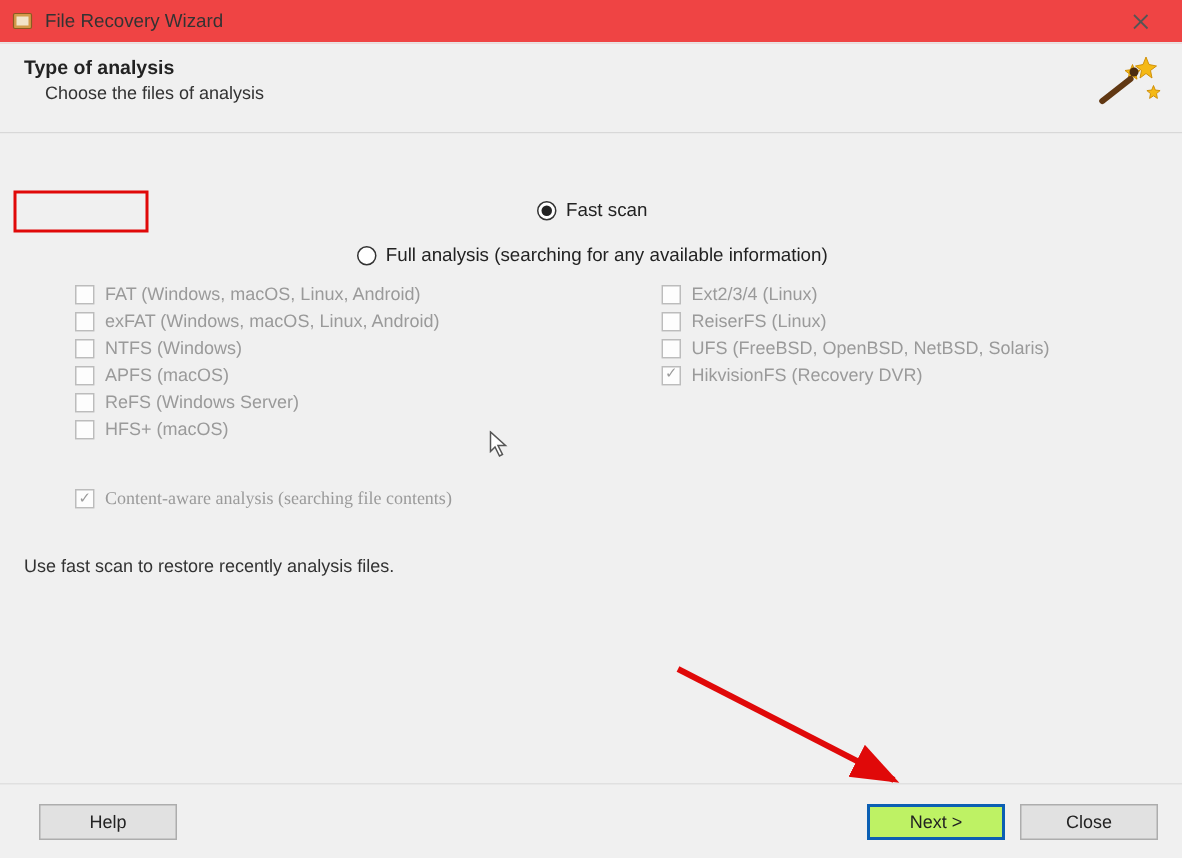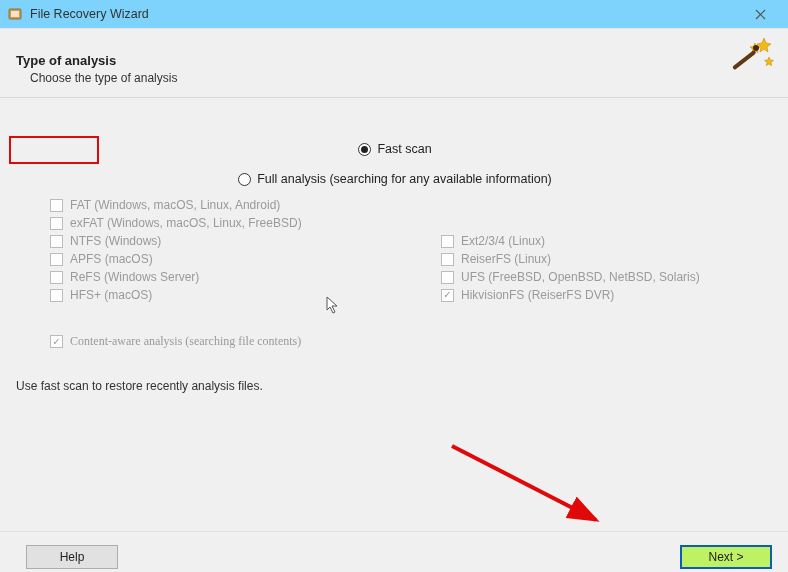--- a/index.html
+++ b/index.html
@@ -8,40 +8,40 @@
     width: 788px; height: 572px;
     font-family: "Segoe UI", Tahoma, sans-serif;
     font-size: 12px;
     background: #fff;
     color: #222;
     overflow: hidden;
     position: relative;
   }
   .titlebar {
     height: 29px;
-    background: #7dd3fc;
+    background: #ef4444;
     border-bottom: 1px solid #e5e5e5;
     display: flex; align-items: center;
     padding: 0 8px;
   }
   .titlebar .icon {
     width: 16px; height: 16px;
     margin-right: 6px;
     display: inline-flex; align-items: center; justify-content: center;
   }
   .titlebar .title { flex: 1; font-size: 12.5px; color: #333; }
   .titlebar .close {
     width: 40px; height: 29px;
     display: flex; align-items: center; justify-content: center;
     color: #555;
   }
   .header {
     background: #f0f0f0;
     border-bottom: 1px solid #d8d8d8;
-    padding: 24px 16px 12px 16px;
+    padding: 8px 16px 12px 16px;
     position: relative;
     min-height: 60px;
   }
   .header h1 { margin: 0; font-size: 13px; font-weight: 700; color: #222; }
   .header .sub { margin: 3px 0 0 14px; font-size: 12px; color: #333; }
   .header .wand {
     position: absolute; right: 14px; top: 4px;
     width: 46px; height: 46px;
   }
   .content {
@@ -66,21 +66,20 @@
   }
   .radio-row .lbl { font-size: 12.5px; color: #222; }
   .highlight-box {
     position: absolute;
     border: 2px solid #e00909;
     pointer-events: none;
   }
   .fs-cols {
     display: flex;
     margin: 8px 0 0 34px;
-    align-items: flex-end;
   }
   .col { flex: 1; }
   .chk-row {
     display: flex; align-items: center;
     margin: 4px 0;
     color: #9a9a9a;
   }
   .chk-row .c {
     width: 13px; height: 13px;
     border: 1px solid #bcbcbc;
@@ -138,21 +137,21 @@
   <div class="close">
     <svg width="11" height="11" viewBox="0 0 11 11">
       <line x1="1" y1="1" x2="10" y2="10" stroke="#555" stroke-width="1.2"></line>
       <line x1="10" y1="1" x2="1" y2="10" stroke="#555" stroke-width="1.2"></line>
     </svg>
   </div>
 </div>
 
 <div class="header">
   <h1>Type of analysis</h1>
-  <div class="sub">Choose the type of analysis</div>
+  <div class="sub">Choose the files of analysis</div>
   <div class="wand">
     <svg width="46" height="46" viewBox="0 0 46 46">
       <g>
         <polygon points="36,5 38,10 43,11 39,14 40,19 36,16 32,19 33,14 29,11 34,10" fill="#f5b915" stroke="#cc8a00" stroke-width="0.6"></polygon>
         <polygon points="27,10 28.4,13.5 32,14 29.2,16.2 30,19.8 27,17.8 24,19.8 24.8,16.2 22,14 25.6,13.5" fill="#f5b915" stroke="#cc8a00" stroke-width="0.6"></polygon>
         <polygon points="41,24 42.2,27 45.4,27.4 43,29.4 43.6,32.6 41,30.9 38.4,32.6 39,29.4 36.6,27.4 39.8,27" fill="#f5b915" stroke="#cc8a00" stroke-width="0.6"></polygon>
         <rect x="4" y="34" width="28" height="4" rx="2" transform="rotate(-38 4 34)" fill="#613813"></rect>
         <circle cx="28" cy="15" r="3" fill="#4a2a0e"></circle>
       </g>
     </svg>
@@ -174,21 +173,21 @@
   </div>
 
   <div class="fs-cols">
     <div class="col">
       <div class="chk-row">
           <span class="c"></span>
           <span class="lbl">FAT (Windows, macOS, Linux, Android)</span>
         </div>
       <div class="chk-row">
           <span class="c"></span>
-          <span class="lbl">exFAT (Windows, macOS, Linux, FreeBSD)</span>
+          <span class="lbl">exFAT (Windows, macOS, Linux, Android)</span>
         </div>
       <div class="chk-row">
           <span class="c"></span>
           <span class="lbl">NTFS (Windows)</span>
         </div>
       <div class="chk-row">
           <span class="c"></span>
           <span class="lbl">APFS (macOS)</span>
         </div>
       <div class="chk-row">
@@ -208,21 +207,21 @@
       <div class="chk-row">
           <span class="c"></span>
           <span class="lbl">ReiserFS (Linux)</span>
         </div>
       <div class="chk-row">
           <span class="c"></span>
           <span class="lbl">UFS (FreeBSD, OpenBSD, NetBSD, Solaris)</span>
         </div>
       <div class="chk-row">
           <span class="c checked"></span>
-          <span class="lbl">HikvisionFS (ReiserFS DVR)</span>
+          <span class="lbl">HikvisionFS (Recovery DVR)</span>
         </div>
     </div>
   </div>
 
   <div class="caa chk-row">
     <span class="c checked"></span>
     <span class="lbl">Content-aware analysis (searching file contents)</span>
   </div>
 
   <div class="hint">Use fast scan to restore recently analysis files.</div>
@@ -232,20 +231,21 @@
       <path d="M1 1 L1 14 L4 11 L7 17 L9 16 L6 10 L11 10 Z" fill="#fff" stroke="#555" stroke-width="1"></path>
     </svg>
   </div>
 
 </div>
 
 <div class="footer">
   <button class="win">Help</button>
   <div class="spacer"></div>
   <button class="win primary">Next &gt;</button>
+  <button class="win">Close</button>
 </div>
 
 <div class="arrow-annot" style="left:446px; top:440px;">
   <svg width="180" height="100" viewBox="0 0 180 100">
     <defs>
       <marker id="ah" markerWidth="10" markerHeight="10" refX="7" refY="3" orient="auto">
         <path d="M0,0 L8,3 L0,6 Z" fill="#e00909"></path>
       </marker>
     </defs>
     <line x1="6" y1="6" x2="150" y2="80" stroke="#e00909" stroke-width="4" marker-end="url(#ah)"></line>

